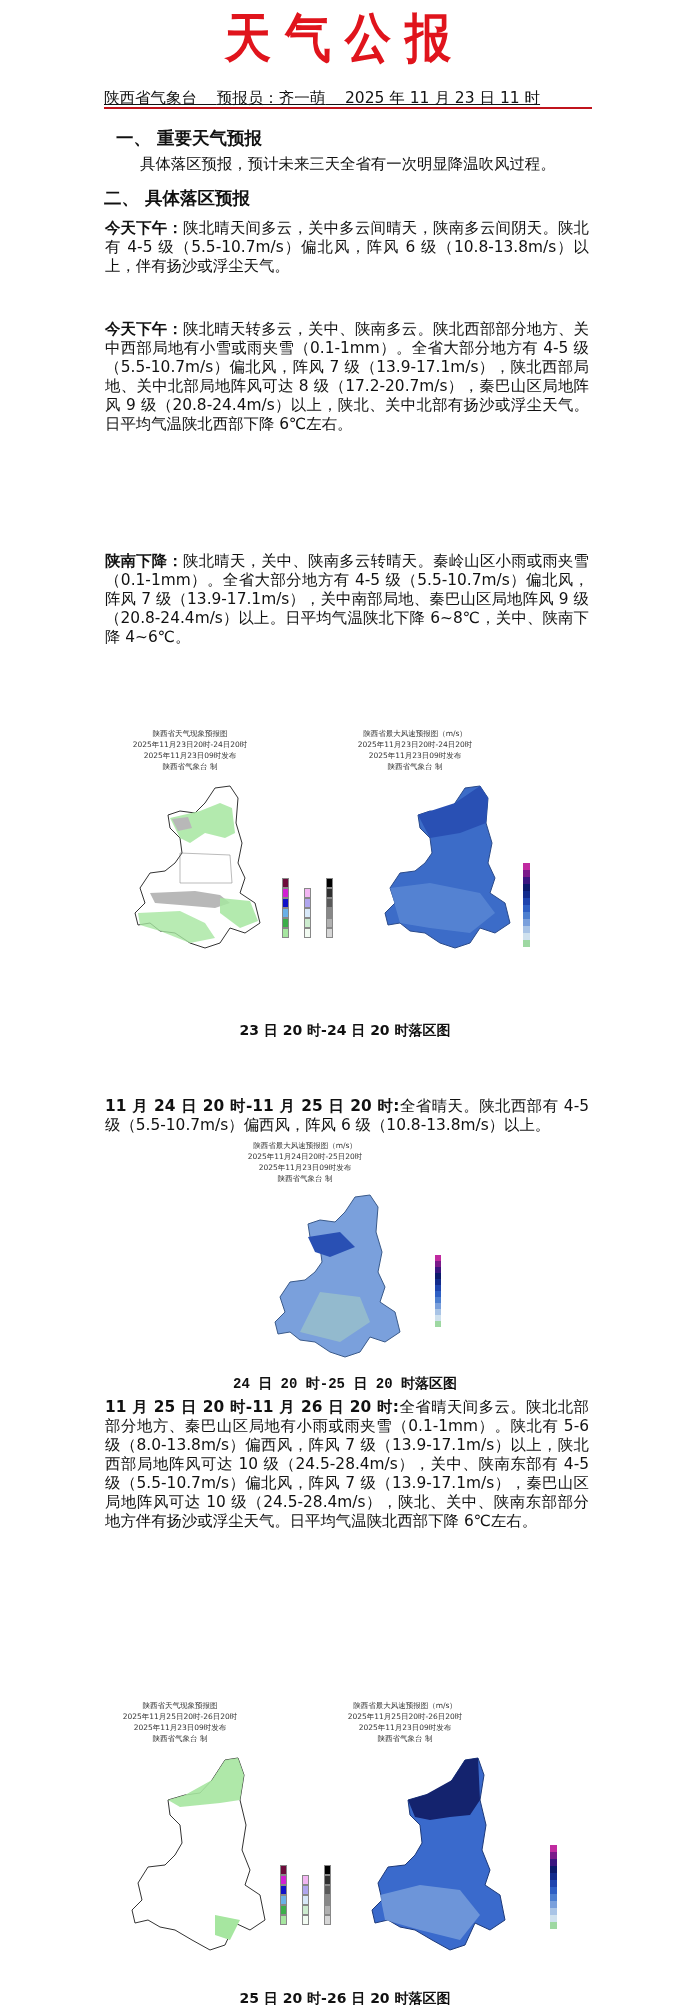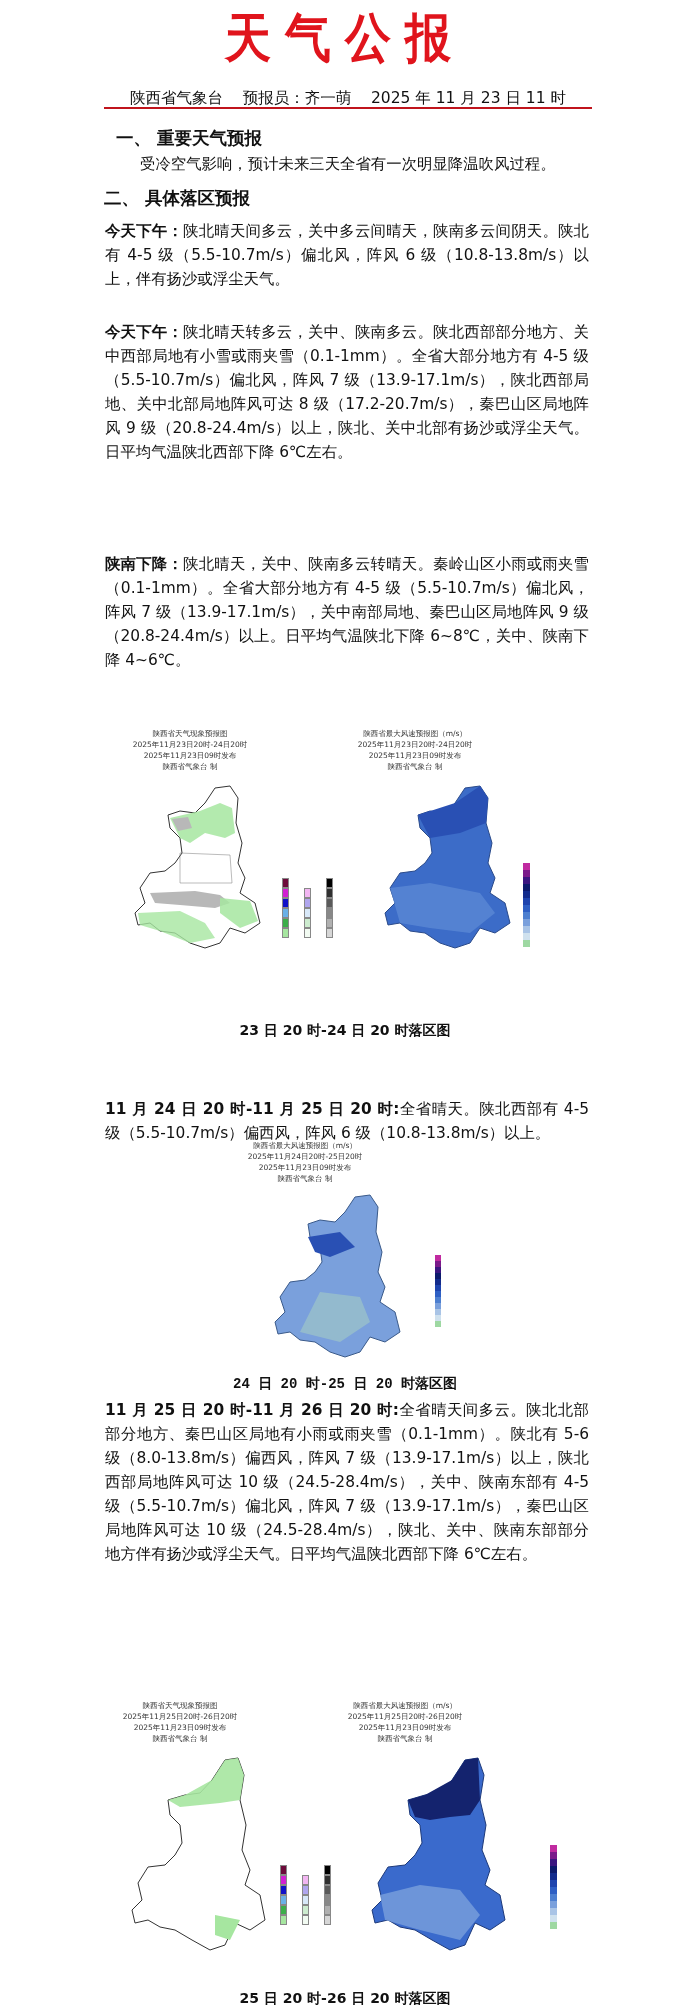--- a/index.html
+++ b/index.html
@@ -1,25 +1,25 @@
 <!DOCTYPE html>
 <html><head>
 <meta charset="utf-8">
 <style>
   html, body { margin:0; padding:0; background:#ffffff; }
   body { width:690px; height:2009px; position:relative; overflow:hidden;
          font-family:"DejaVu Sans","Liberation Sans",sans-serif; color:#111; }
   .title { position:absolute; top:8px; left:0; width:690px; text-align:center;
            font-size:46px; font-weight:bold; color:#e0141c; letter-spacing:14px;
            font-family:"DejaVu Sans",sans-serif; transform:scaleY(1.15); }
-  .meta { position:absolute; top:88px; left:104px; width:488px; text-align:center;
-          font-size:15.5px; color:#111; padding-bottom:2px; }
+  .meta { position:absolute; top:88px; left:104px; width:488px; text-align:left;
+          font-size:15.5px; color:#111; padding-bottom:2px;text-decoration:underline; }
   .redline { position:absolute; top:107px; left:104px; width:488px; height:2px; background:#c0141c; }
   .h1 { position:absolute; left:104px; font-size:17.5px; font-weight:bold; }
-  .p { position:absolute; left:105px; width:484px; font-size:15.4px; line-height:24px; text-align:justify; }
+  .p { position:absolute; left:105px; width:484px; font-size:15.4px; line-height:19px; text-align:justify; }
   .p b { font-weight:bold; }
   .indent { left:140px; width:450px; }
   .caption { position:absolute; left:0; width:690px; text-align:center; font-size:14px; font-weight:bold; }
   .map { position:absolute; }
   .map-head { position:absolute; text-align:center; font-size:7.5px; line-height:11px; color:#333; }
   .legend { position:absolute; }
   .col { position:absolute; top:0; }
   .col .sw { width:7px; height:10px; border:0.5px solid #888; box-sizing:border-box; }
   svg { display:block; }
 </style>
@@ -29,21 +29,21 @@
 <div class="title">天气公报</div>
 
 <div class="meta">
   <span>陕西省气象台</span>&nbsp;&nbsp;&nbsp;
   <span>预报员：齐一萌</span>&nbsp;&nbsp;&nbsp;
   <span>2025 年 11 月 23 日 11 时</span>
 </div>
 <div class="redline"></div>
 
 <div class="h1" style="top:126px;margin-left:12px;">一、 重要天气预报</div>
-<div class="p indent" style="top:151px;line-height:26px;">受冷空气影响，预计未来三天全省有一次明显降温吹风过程。</div>
+<div class="p indent" style="top:151px;line-height:26px;">具体落区预报，预计未来三天全省有一次明显降温吹风过程。</div>
 <div class="h1" style="top:186px;">二、 具体落区预报</div>
 
 <div class="p" style="top:219px;"><b>今天下午：</b><span>陕北晴天间多云，关中多云间晴天，陕南多云间阴天。陕北有 4-5 级（5.5-10.7m/s）偏北风，阵风 6 级（10.8-13.8m/s）以上，伴有扬沙或浮尘天气。</span></div>
 
 <div class="p" style="top:320px;"><b>今天下午：</b><span>陕北晴天转多云，关中、陕南多云。陕北西部部分地方、关中西部局地有小雪或雨夹雪（0.1-1mm）。全省大部分地方有 4-5 级（5.5-10.7m/s）偏北风，阵风 7 级（13.9-17.1m/s），陕北西部局地、关中北部局地阵风可达 8 级（17.2-20.7m/s），秦巴山区局地阵风 9 级（20.8-24.4m/s）以上，陕北、关中北部有扬沙或浮尘天气。日平均气温陕北西部下降 6℃左右。</span></div>
 
 <div class="p" style="top:552px;"><b>陕南下降：</b><span>陕北晴天，关中、陕南多云转晴天。秦岭山区小雨或雨夹雪（0.1-1mm）。全省大部分地方有 4-5 级（5.5-10.7m/s）偏北风，阵风 7 级（13.9-17.1m/s），关中南部局地、秦巴山区局地阵风 9 级（20.8-24.4m/s）以上。日平均气温陕北下降 6~8℃，关中、陕南下降 4~6℃。</span></div>
 
 <div class="map" style="left:110px;top:728px;width:240px;height:230px;">
   <div class="map-head" style="left:20px;top:0;width:120px;">

